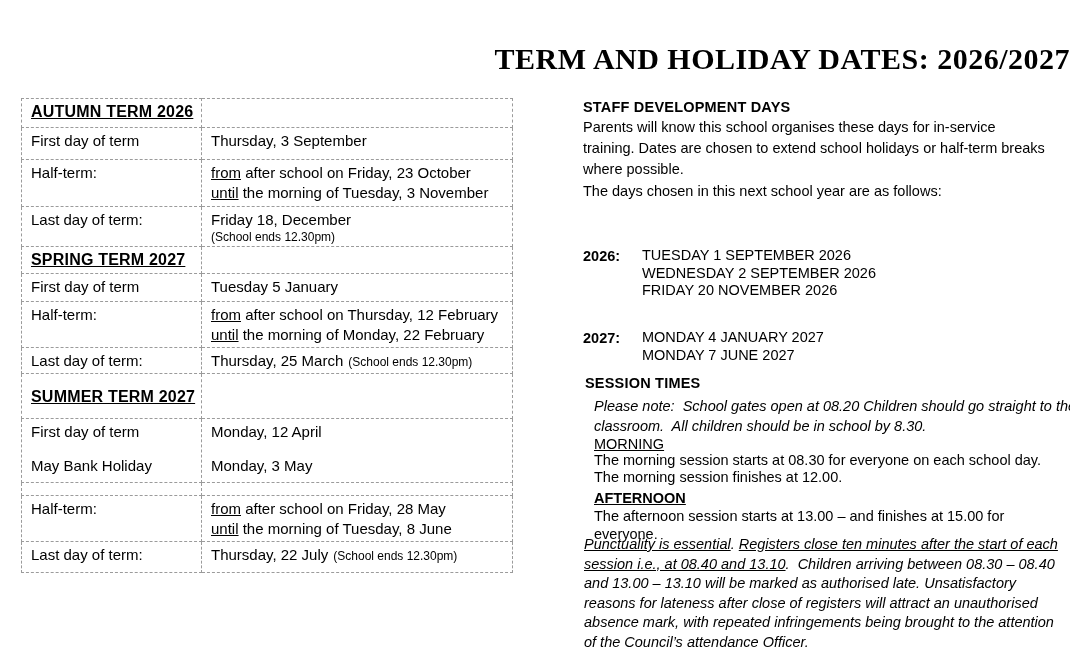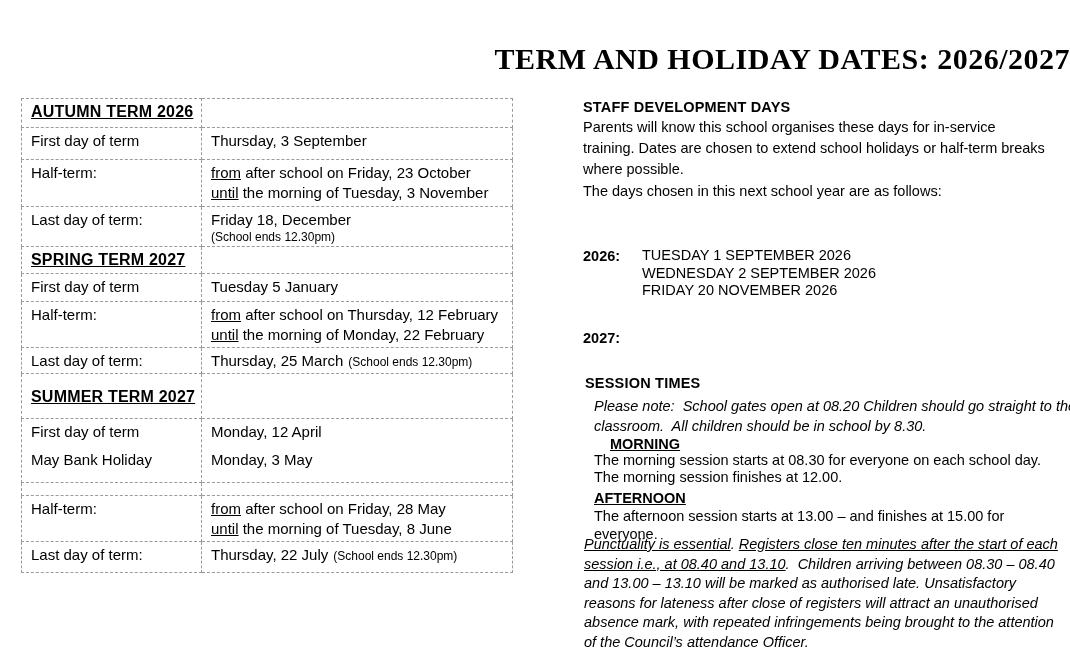--- a/index.html
+++ b/index.html
@@ -28,34 +28,34 @@
   tr.r1  { height:29px; } tr.r2  { height:32px; } tr.r3  { height:47px; }
   tr.r4  { height:37px; } tr.r5  { height:27px; } tr.r6  { height:28px; }
   tr.r7  { height:45px; } tr.r8  { height:25px; } tr.r9  { height:45px; }
   tr.r10 { height:64px; } tr.r11 { height:13px; } tr.r12 { height:42px; }
   tr.r13 { height:31px; }
   tr.r9 td { vertical-align:middle; }
   .term-hdr { font-weight:bold; font-size:16px; text-decoration:underline; letter-spacing:0.2px; white-space:nowrap; }
   .u { text-decoration:underline; }
   .small-note { font-size:12px; line-height:14px; }
   .inline-note { margin-left:5px; }
-  .mt { margin-top:8px; }
+  .mt { margin-top:14px; }
   
   .rb { position:absolute; font-size:14.5px; line-height:18px; }
   .pre { white-space:pre; }
   #staff-heading    { left:583px; top:98px;  font-weight:bold; letter-spacing:0.2px; }
   #staff-intro      { left:583px; top:117px; line-height:21px; }
   #chosen-line      { left:583px; top:182px; }
   #y2026            { left:583px; top:211px; display:flex;margin-top:36px; }
   #y2027            { left:583px; top:329px; display:flex;justify-content:flex-end; }
   .year-label       { font-weight:bold; width:59px; flex:0 0 59px; }
   .dates-list div   { line-height:17.5px; }
   #session-heading  { left:585px; top:374px; font-weight:bold; letter-spacing:0.2px; }
   #session-note     { left:594px; top:396px; font-style:italic; line-height:20px; }
-  #morning-heading  { left:594px; top:435px; font-weight:bold; text-decoration:underline;margin-left:16px; }
+  #morning-heading  { left:594px; top:435px; font-weight:normal; text-decoration:underline; }
   #morning-lines    { left:594px; top:452px; }
   #morning-lines div{ line-height:17px; }
   #afternoon-heading{ left:594px; top:489px; font-weight:bold; text-decoration:underline; }
   #afternoon-line   { left:594px; top:507px; }
   #punctuality      { left:584px; top:535px; font-style:italic; line-height:19.5px; }
 </style>
 </head>
 <body>
 
 <div class="page">
@@ -151,20 +151,24 @@
     <div class="year-label">2026:</div>
     <div class="dates-list">
       <div>TUESDAY 1 SEPTEMBER 2026</div>
       <div>WEDNESDAY 2 SEPTEMBER 2026</div>
       <div>FRIDAY 20 NOVEMBER 2026</div>
     </div>
   </div>
 
   <div class="rb" id="y2027">
     <div class="year-label">2027:</div>
+    <div class="dates-list">
+      <div>MONDAY 4 JANUARY 2027</div>
+      <div>MONDAY 7 JUNE 2027</div>
+    </div>
   </div>
 
   <div class="rb" id="session-heading">SESSION TIMES</div>
   <div class="rb pre" id="session-note">Please note:&nbsp; School gates open at 08.20 Children should go straight to their
 classroom.&nbsp; All children should be in school by 8.30.</div>
 
   <div class="rb" id="morning-heading">MORNING</div>
   <div class="rb" id="morning-lines">
     <div>The morning session starts at 08.30 for everyone on each school day.</div>
     <div>The morning session finishes at 12.00.</div>

